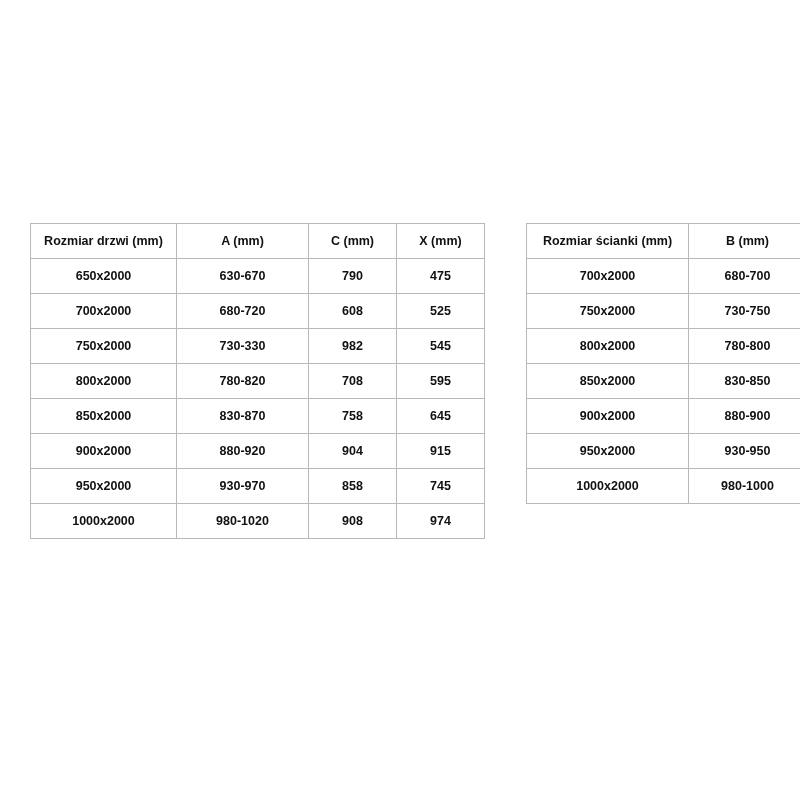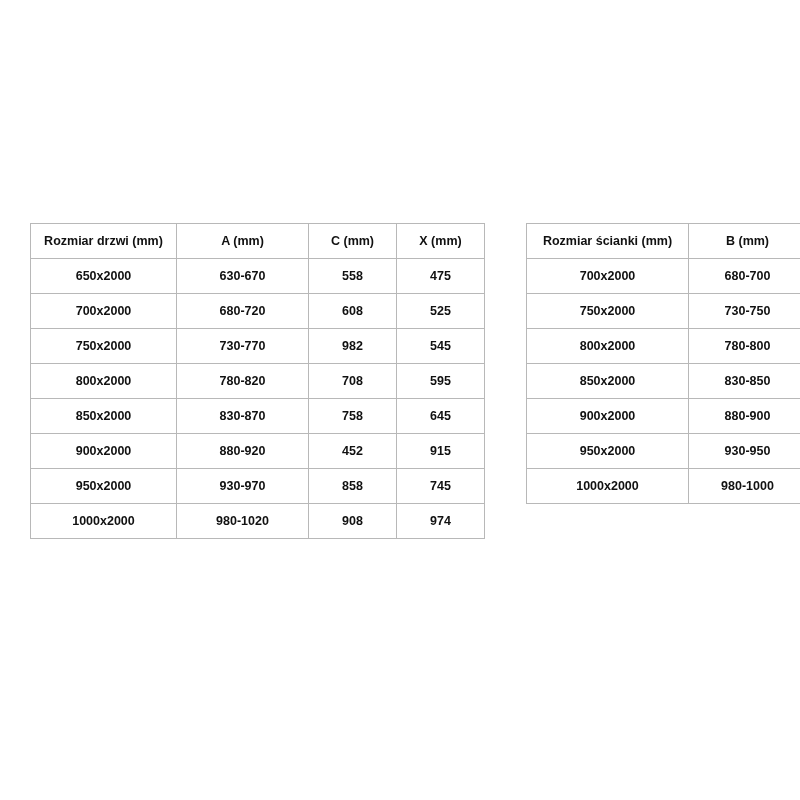--- a/index.html
+++ b/index.html
@@ -81,51 +81,51 @@
           <th>Rozmiar drzwi (mm)</th>
           <th>A (mm)</th>
           <th>C (mm)</th>
           <th>X (mm)</th>
         </tr>
       </thead>
       <tbody>
         <tr>
           <td>650x2000</td>
           <td>630-670</td>
-          <td>558</td>
+          <td>790</td>
           <td>475</td>
         </tr>
         <tr>
           <td>700x2000</td>
           <td>680-720</td>
           <td>608</td>
           <td>525</td>
         </tr>
         <tr>
           <td>750x2000</td>
-          <td>730-770</td>
+          <td>730-330</td>
           <td>982</td>
           <td>545</td>
         </tr>
         <tr>
           <td>800x2000</td>
           <td>780-820</td>
           <td>708</td>
           <td>595</td>
         </tr>
         <tr>
           <td>850x2000</td>
           <td>830-870</td>
           <td>758</td>
           <td>645</td>
         </tr>
         <tr>
           <td>900x2000</td>
           <td>880-920</td>
-          <td>452</td>
+          <td>904</td>
           <td>915</td>
         </tr>
         <tr>
           <td>950x2000</td>
           <td>930-970</td>
           <td>858</td>
           <td>745</td>
         </tr>
         <tr>
           <td>1000x2000</td>

